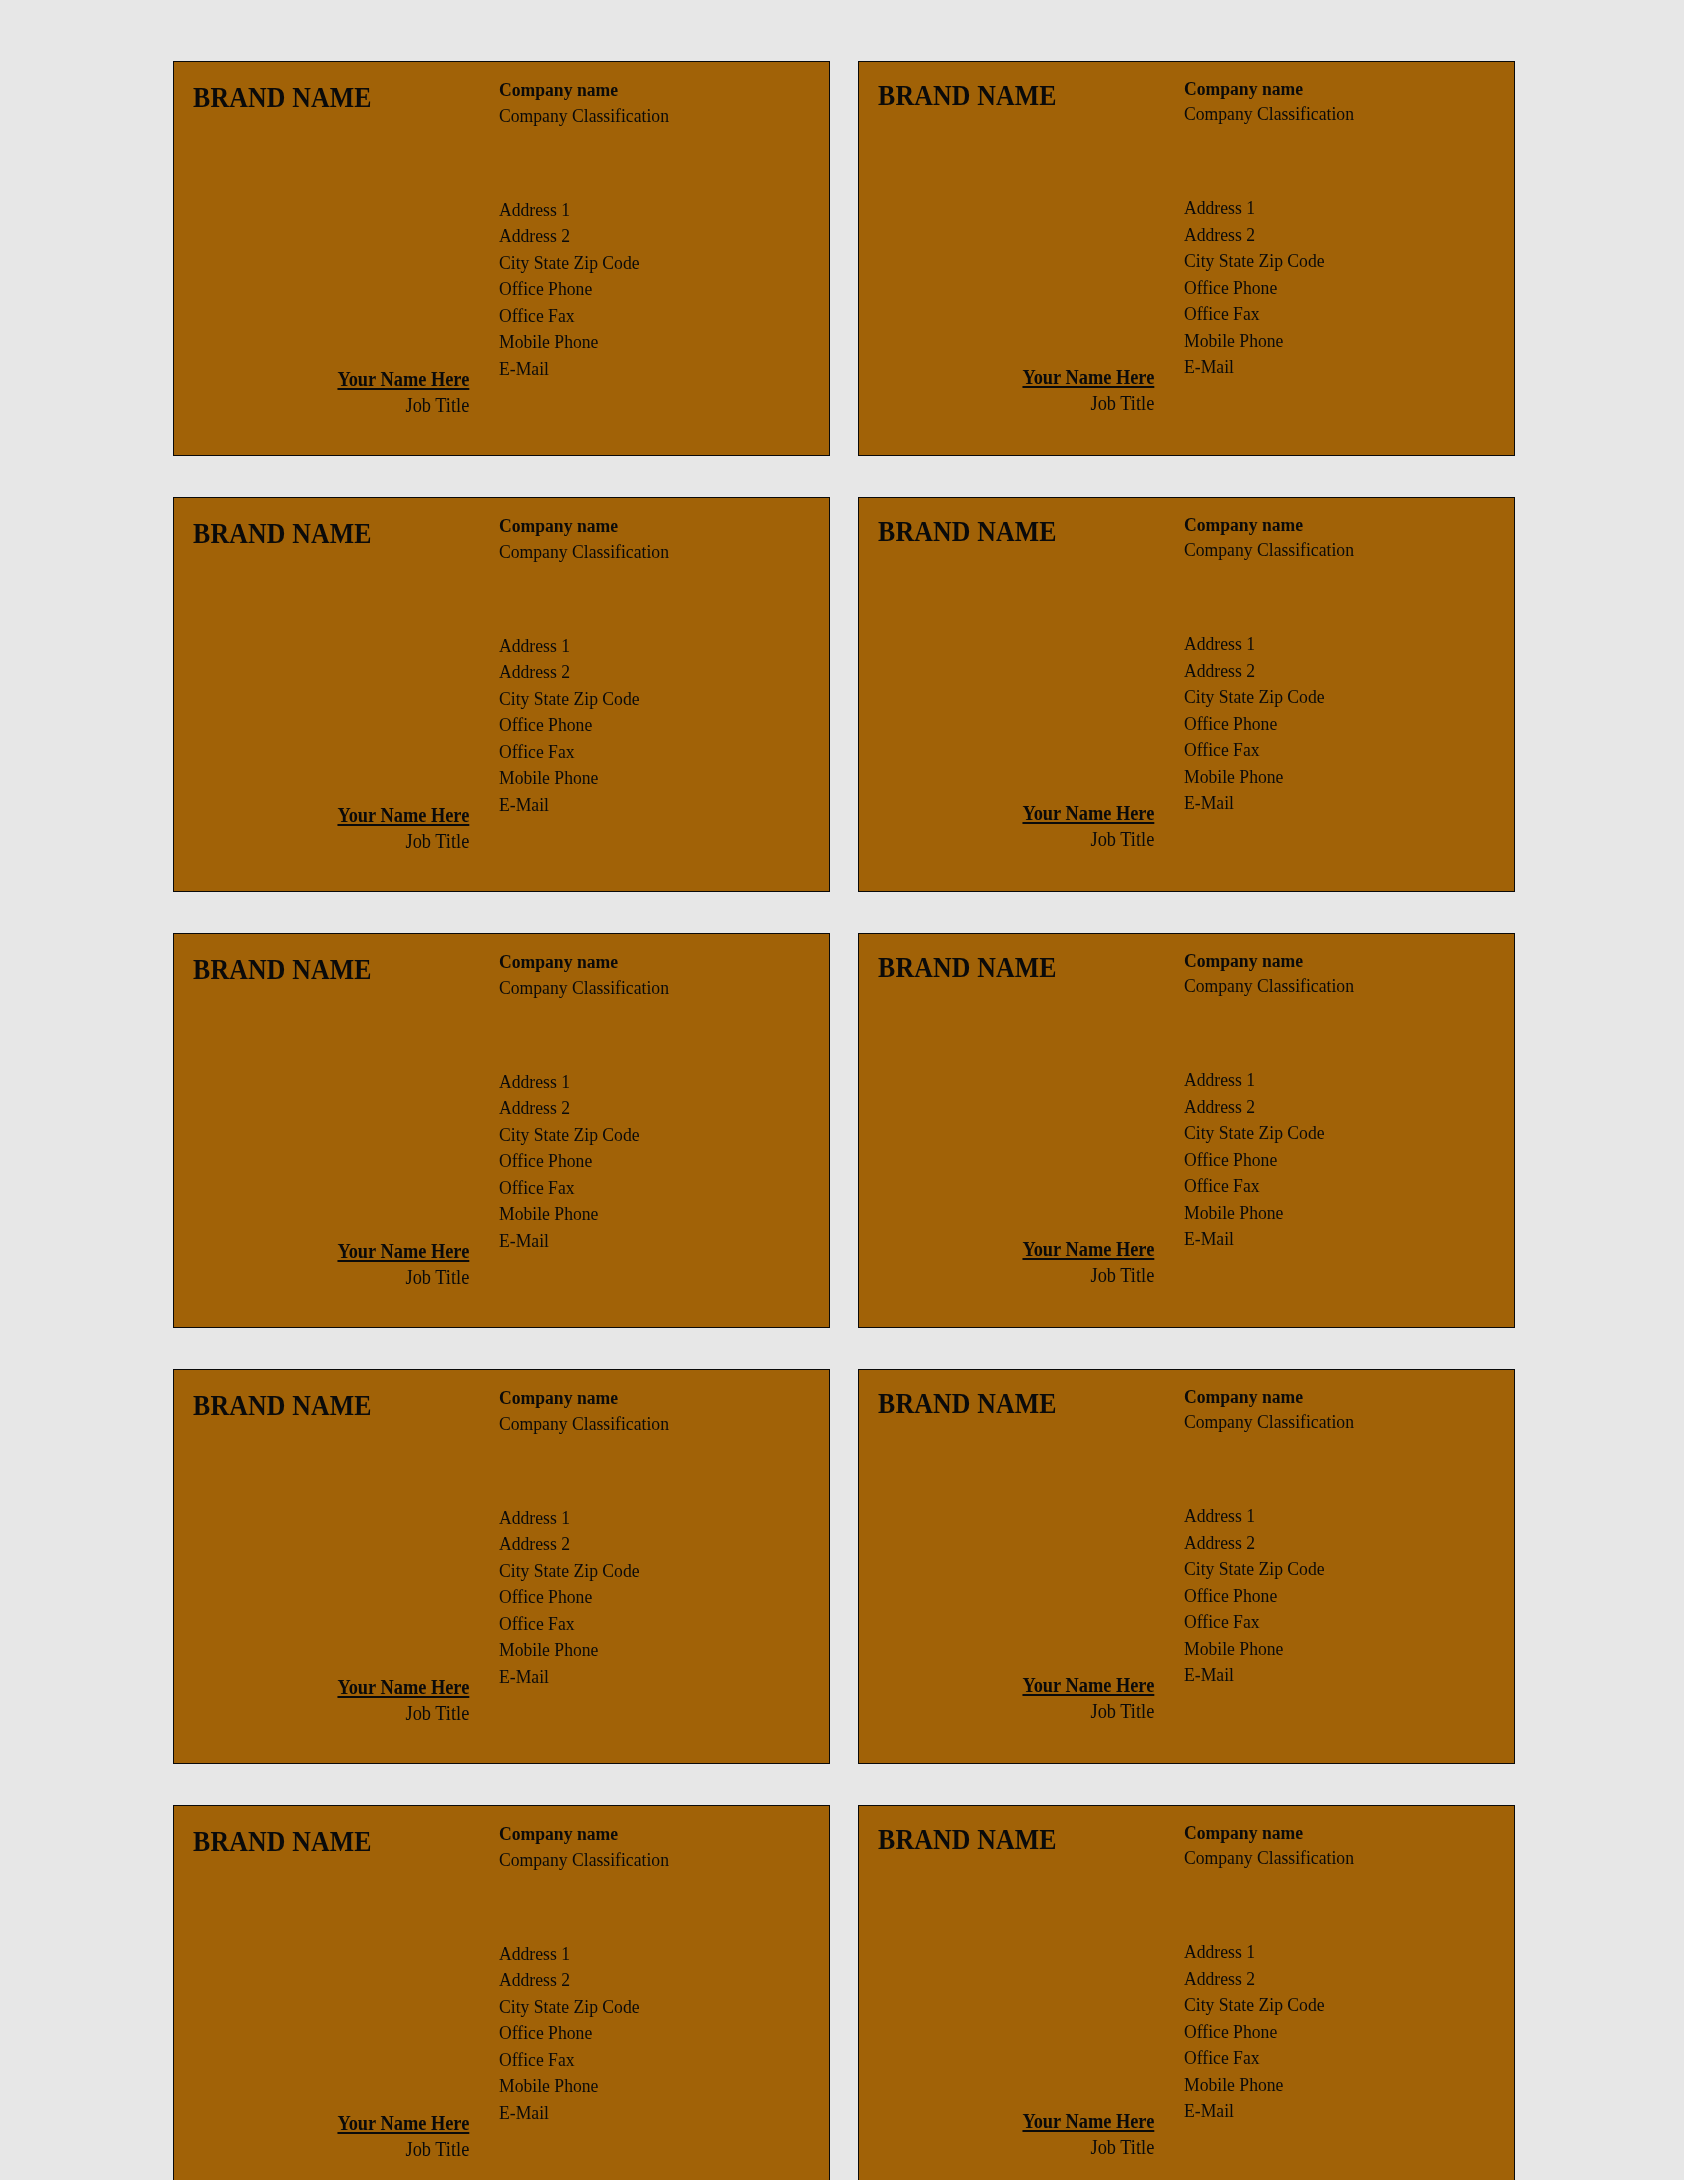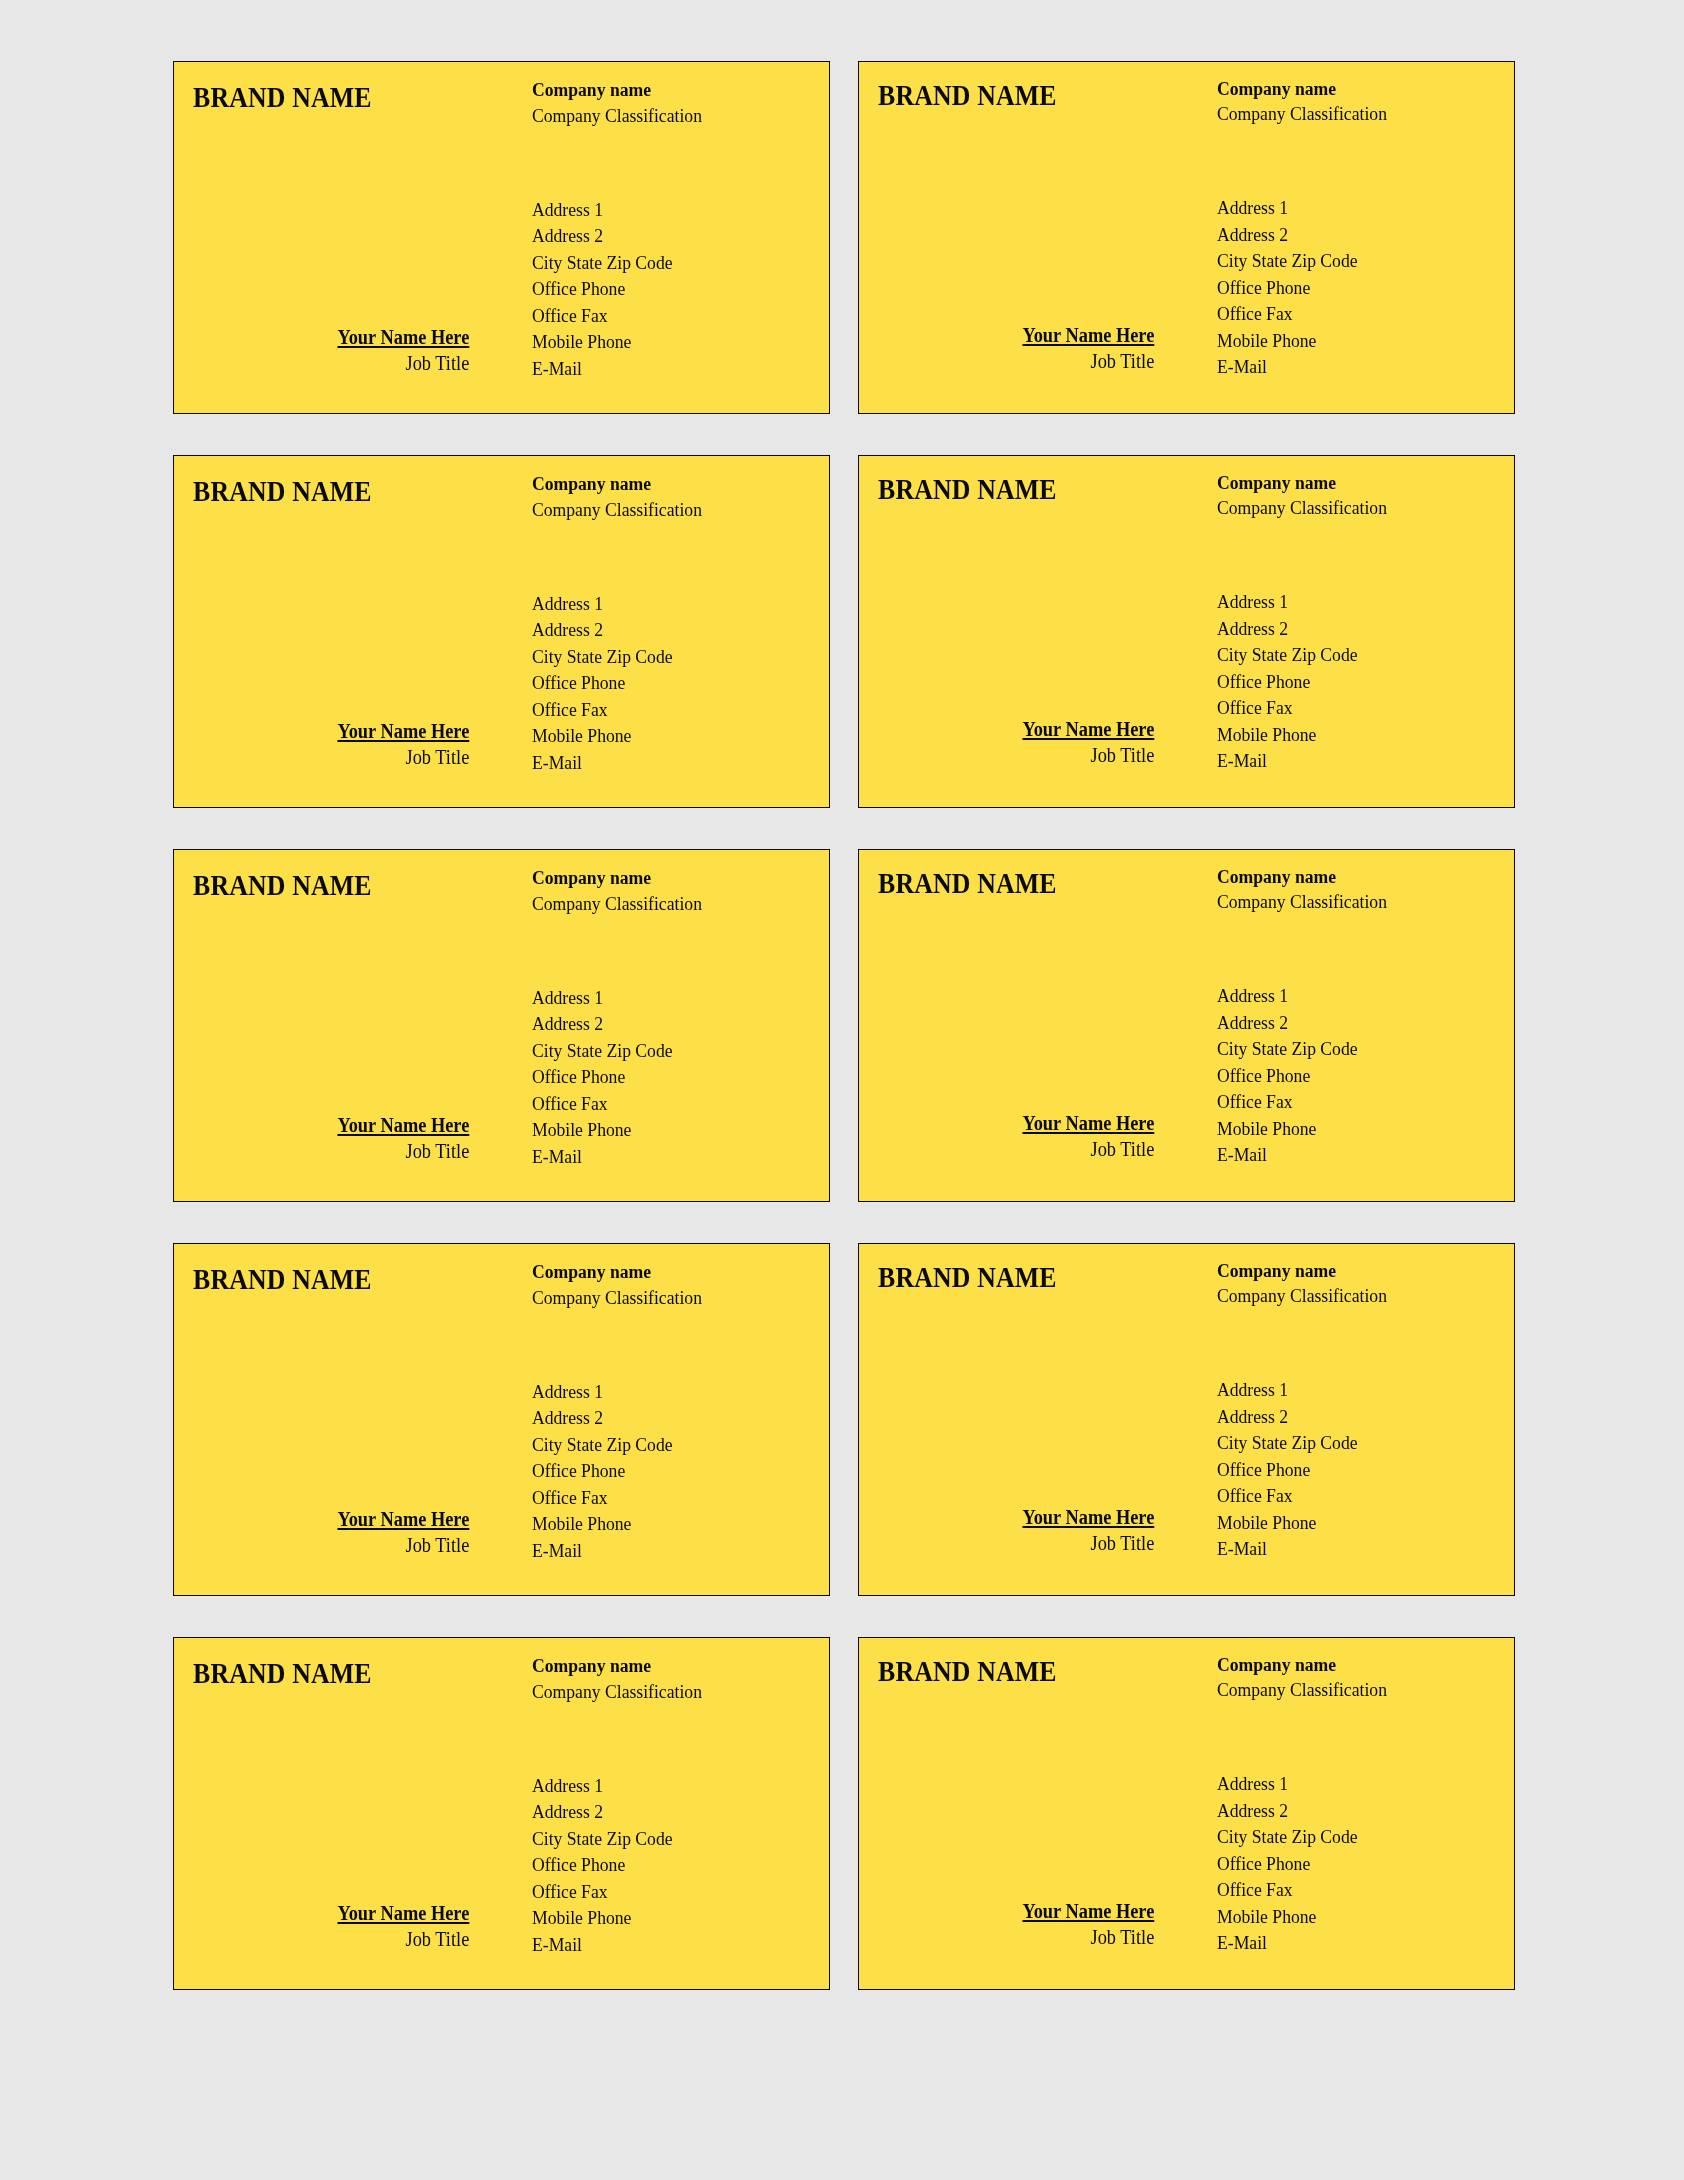--- a/index.html
+++ b/index.html
@@ -32,23 +32,23 @@
     display: grid;
     grid-template-columns: 657px 657px;
     column-gap: 28px;
     row-gap: 41px;
   }
 
   
   .card {
     position: relative;
     box-sizing: border-box;
-    height: 353px;
+    height: 395px;
     border: 1.7px solid #0a0a0a;
-    background: #fde047;
+    background: #a16207;
     padding: 0;
     overflow: hidden;
   }
 
   .card-inner {
     position: relative;
     width: 100%;
     height: 100%;
   }
 
@@ -101,21 +101,20 @@
     white-space: nowrap;
     color: #0a0a0a;
   }
 
   
   .contact-col {
     position: absolute;
     left: 325px;
     top: 15.3px;
     width: 307px;
-    margin-left: 33px;
   }
 
   .company-name {
     font-weight: 700;
     font-size: 19.6px;
     line-height: 1.32;
     transform: scaleX(0.9);
     transform-origin: left top;
     white-space: nowrap;
     color: #0a0a0a;

